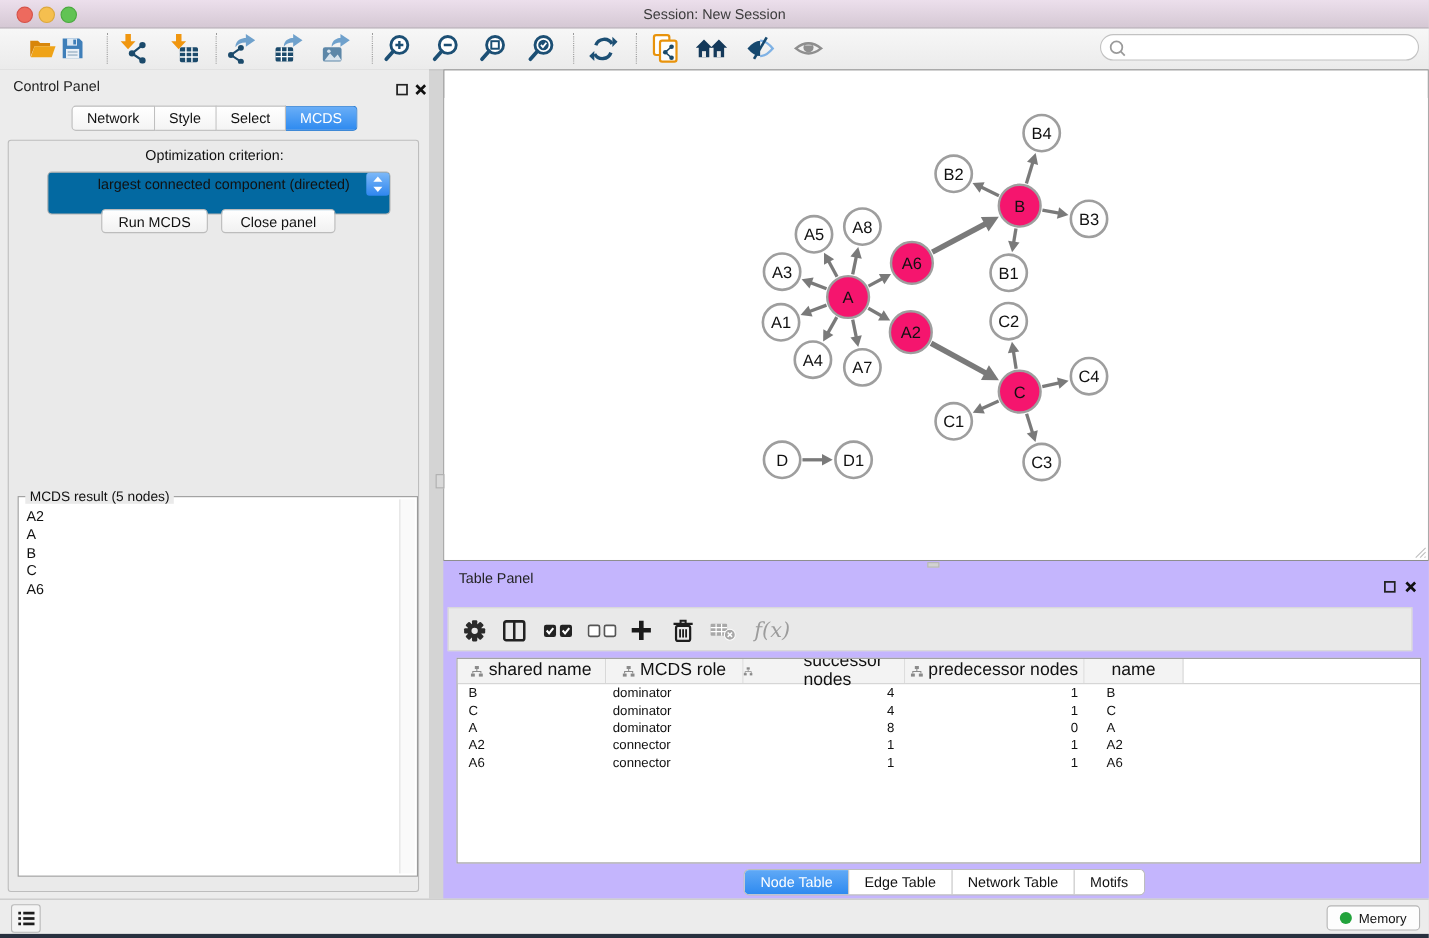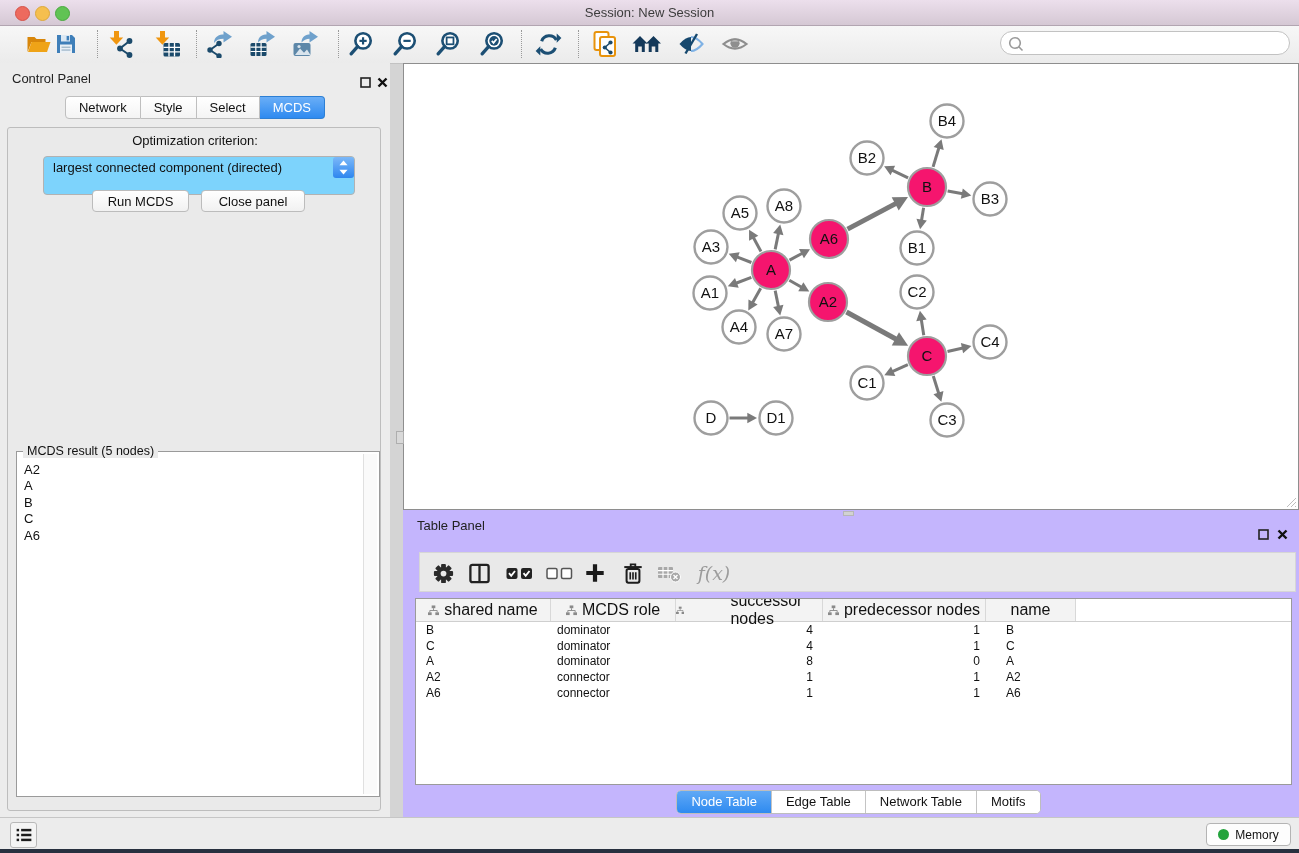--- a/index.html
+++ b/index.html
@@ -20,40 +20,40 @@
   .control-panel{position:absolute;left:0;top:63px;width:390px;height:754px;background:#ececec;}
   .panel-title{font-size:13px;color:#222;}
   .winbtn{position:absolute;cursor:default;}
   .seg{display:flex;}
   .seg .tab{height:21px;line-height:21px;padding:0 13px;font-size:13px;color:#111;background:linear-gradient(#ffffff,#f4f4f4);border:1px solid #bfbfbf;border-left:none;white-space:nowrap;}
   .seg .tab:first-child{border-left:1px solid #bfbfbf;border-radius:4px 0 0 4px;}
   .seg .tab:last-child{border-radius:0 4px 4px 0;}
   .seg .tab.active{background:linear-gradient(#6aaef7,#2e8af0);border-color:#2d7fd4;color:#fff;}
   .content-box{position:absolute;left:7px;top:64px;width:374px;height:684px;background:#eaeaea;border:1px solid #bdbdbd;border-radius:3px;box-sizing:border-box;}
   .opt-label{position:absolute;left:0;right:0;top:70px;text-align:center;font-size:13px;color:#111;}
-  .dropdown{position:absolute;left:43px;top:93px;width:312px;height:39px;background:#7dd3fc;border:1px solid #b2b2b2;border-radius:4px;box-sizing:border-box;}
+  .dropdown{position:absolute;left:43px;top:93px;width:312px;height:39px;background:#0369a1;border:1px solid #b2b2b2;border-radius:4px;box-sizing:border-box;text-align:center;}
   .dropdown .val{display:block;line-height:21px;padding-left:9px;font-size:13px;color:#111;white-space:nowrap;overflow:hidden;}
   .dropdown .step{position:absolute;right:0px;top:0px;width:21px;height:21px;background:linear-gradient(#7cb8f8,#2e86ef);border-radius:3px;}
   .btn{position:absolute;height:22px;border:1px solid #bcbcbc;border-radius:4px;background:linear-gradient(#ffffff,#f1f1f1);font-size:13px;color:#111;text-align:center;line-height:21px;box-sizing:border-box;}
   .fieldset{position:absolute;left:16px;top:388px;width:364px;height:346px;background:#fff;border:1px solid #9a9a9a;box-sizing:border-box;}
   .fieldset .legend{position:absolute;top:-8px;left:6px;background:#eaeaea;padding:0 4px;font-size:12.5px;color:#111;}
   .fieldset .scrolltrack{position:absolute;right:2px;top:2px;bottom:2px;width:13px;background:#fafafa;border-left:1px solid #e0e0e0;}
   .fieldset ul{margin:0;padding:10px 0 0 7px;list-style:none;}
   .fieldset li{font-size:13px;color:#111;height:16.4px;}
   
   .net-window{position:absolute;left:403px;top:63px;width:896px;height:447px;background:#fff;border:1px solid #8e8e8e;box-sizing:border-box;}
   .net-titlebar{position:absolute;left:0;top:0;right:0;height:24px;background:linear-gradient(#f3f3f3,#dadada);border-bottom:1px solid #b0b0b0;}
   .net-titlebar .title{text-align:center;line-height:24px;font-size:13px;color:#1d1d1d;}
   .ntl{position:absolute;top:6px;width:12px;height:12px;border-radius:50%;}
   .net-canvas{position:absolute;left:0;top:25px;width:894px;height:420px;background:#fff;}
   .grip{position:absolute;right:1px;bottom:1px;opacity:.55;}
   .left-handle{position:absolute;left:396px;top:431px;width:8px;height:13px;background:#d9d9d9;border:1px solid #aeaeae;box-sizing:border-box;}
   
   .table-panel{position:absolute;left:403px;top:510px;width:896px;height:307px;background:#c4b5fd;padding-left:15px;}
-  .tp-toolbar{position:absolute;left:16px;top:42px;width:877px;height:40px;background:#e9e9e9;border:1px solid #d6d6d6;box-sizing:border-box;}
+  .tp-toolbar{position:absolute;left:4px;top:42px;width:877px;height:40px;background:#e9e9e9;border:1px solid #d6d6d6;box-sizing:border-box;}
   .tp-icon{position:absolute;top:6px;width:30px;height:28px;display:flex;align-items:center;justify-content:center;}
   .tp-handle{position:absolute;left:440px;top:1px;width:11px;height:5px;background:#d2d2d2;border:1px solid #b6b6b6;box-sizing:border-box;}
   .fx{font-family:"DejaVu Serif",serif;font-style:italic;color:#9c9c9c;font-size:19px;}
   .datatable{position:absolute;left:12px;top:88px;width:877px;height:187px;background:#fff;border:1px solid #9a9a9a;box-sizing:border-box;overflow:hidden;}
   .thead{display:flex;height:22px;border-bottom:1px solid #cfcfcf;}
   .th{box-sizing:border-box;height:22px;background:#f3f3f3;border-right:1px solid #d8d8d8;display:flex;align-items:center;justify-content:center;gap:5px;font-size:16px;color:#111;}
   .trow{display:flex;height:15.8px;align-items:center;}
   .td{box-sizing:border-box;font-size:12px;color:#111;white-space:nowrap;overflow:hidden;}
   .tabs-bottom{position:absolute;left:0;right:0;top:280px;display:flex;justify-content:center;}
   .seg2{display:flex;border-radius:5px;overflow:hidden;border:1px solid #bdbdbd;background:#fff;}

